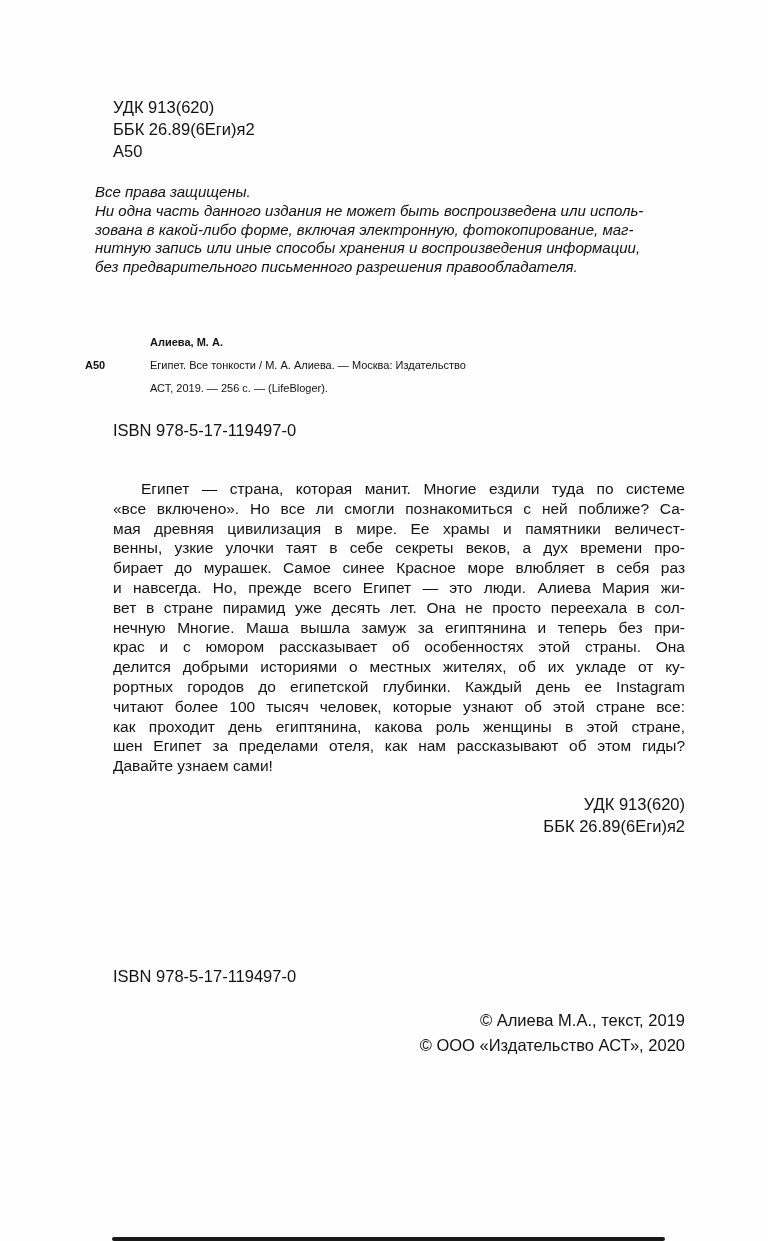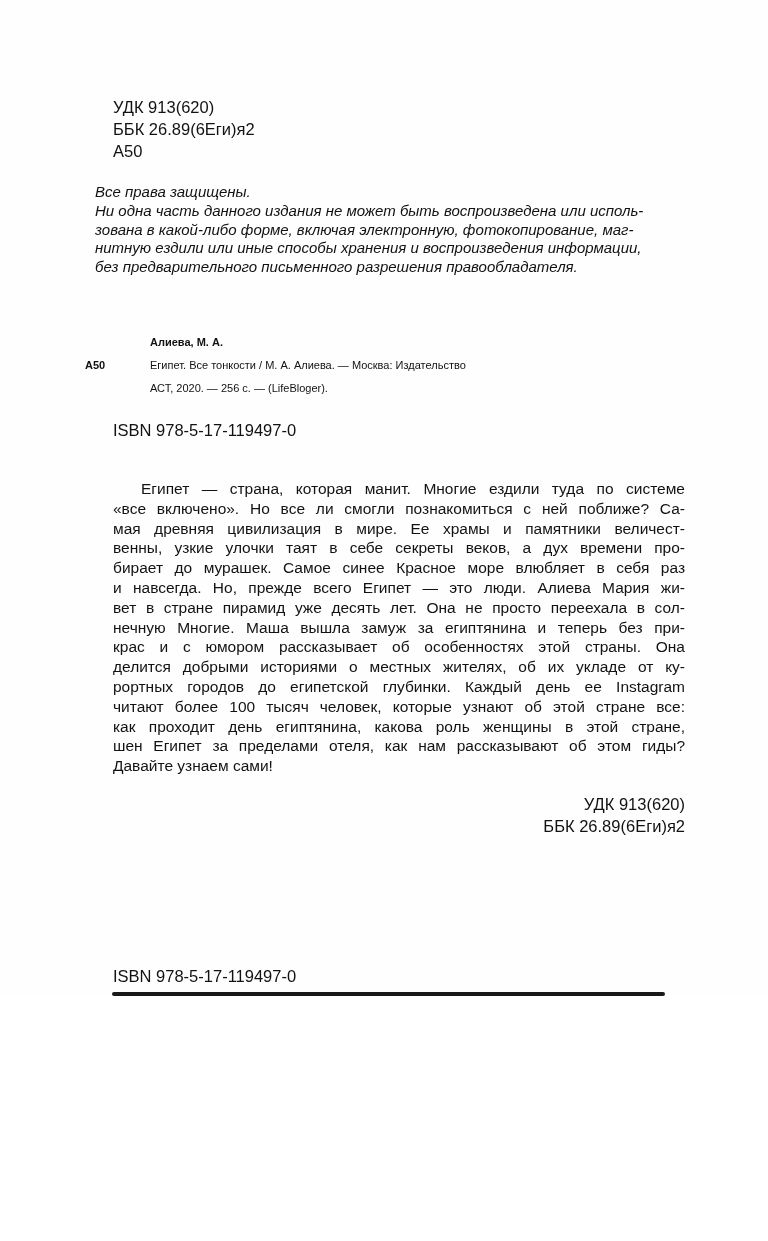--- a/index.html
+++ b/index.html
@@ -1,19 +1,19 @@
 <!DOCTYPE html>
 <html lang="ru"><head>
 <meta charset="utf-8">
 <style>
   html, body { margin: 0; padding: 0; background: #ffffff; }
   .page {
     position: relative;
     width: 768px;
-    height: 996px;
+    height: 1241px;
     background: #fefefe;
     color: #121212;
     font-family: "Liberation Sans", "DejaVu Sans", sans-serif;
     overflow: hidden;
   }
   .udk-block {
     position: absolute; left: 113px; top: 96px;
     font-size: 16.5px; line-height: 22px;
   }
   .rights {
@@ -64,30 +64,30 @@
   <div class="udk-block">
     <div>УДК 913(620)</div>
     <div>ББК 26.89(6Еги)я2</div>
     <div>А50</div>
   </div>
 
   <div class="rights">
       <div>Все права защищены.</div>
       <div>Ни одна часть данного издания не может быть воспроизведена или исполь-</div>
       <div>зована в какой-либо форме, включая электронную, фотокопирование, маг-</div>
-      <div>нитную ездили или иные способы хранения и воспроизведения информации,</div>
+      <div>нитную запись или иные способы хранения и воспроизведения информации,</div>
       <div>без предварительного письменного разрешения правообладателя.</div>
     </div>
 
   <div class="catalog">
     <div class="catalog-author">Алиева, М. А.</div>
     <div class="catalog-code">А50</div>
     <div class="catalog-text">
         <div>Египет. Все тонкости / М. А. Алиева. — Москва: Издательство</div>
-        <div>АСТ, 2020. — 256 с. — (LifeBloger).</div>
+        <div>АСТ, 2019. — 256 с. — (LifeBloger).</div>
       </div>
   </div>
 
   <div class="isbn-top">ISBN 978-5-17-119497-0</div>
 
   <div class="annotation">
       <div class="jline">Египет — страна, которая манит. Многие ездили туда по системе</div>
       <div class="jline">«все включено». Но все ли смогли познакомиться с ней поближе? Са-</div>
       <div class="jline">мая древняя цивилизация в мире. Ее храмы и памятники величест-</div>
       <div class="jline">венны, узкие улочки таят в себе секреты веков, а дух времени про-</div>

